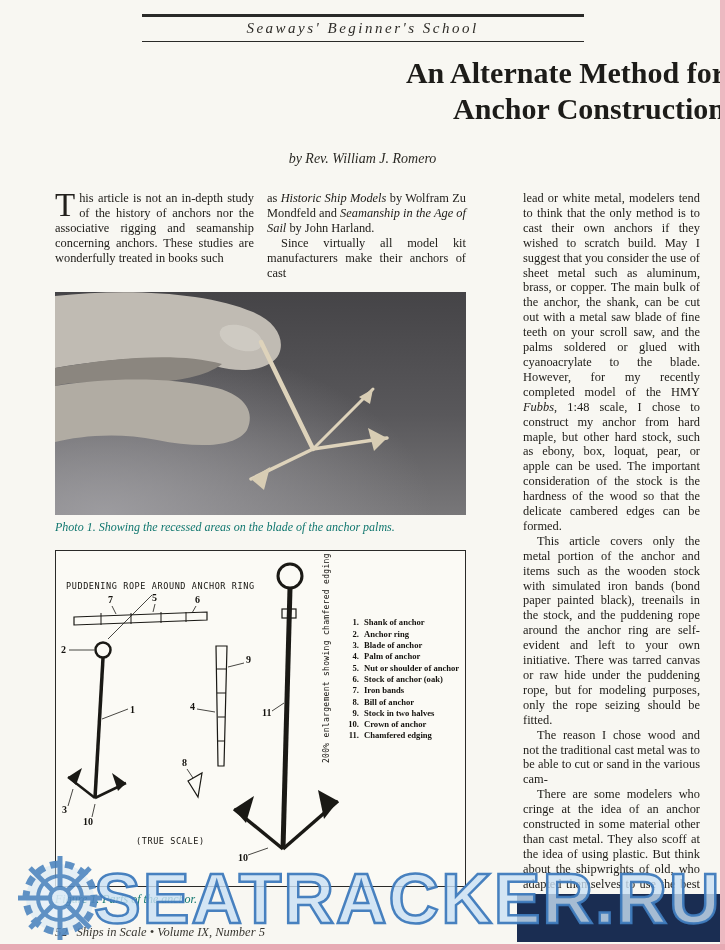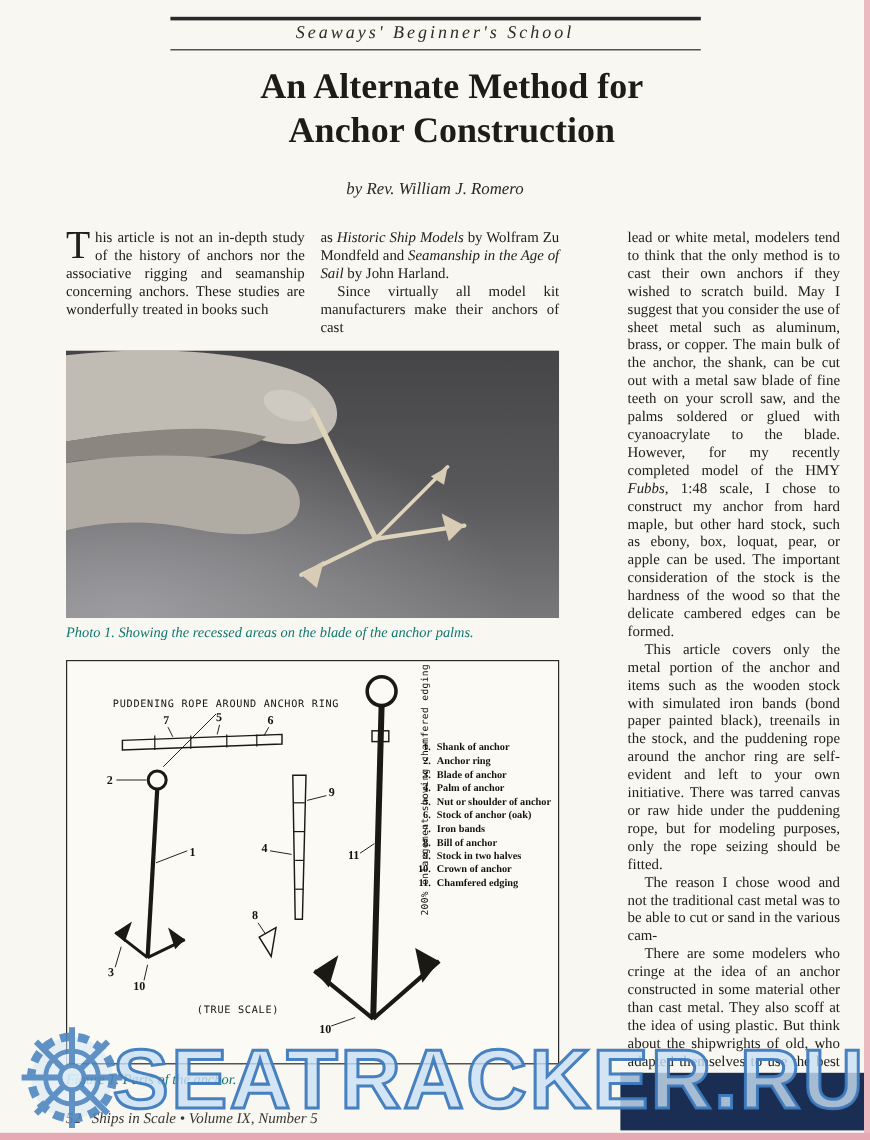--- a/index.html
+++ b/index.html
@@ -10,38 +10,38 @@
     font-family:"Liberation Serif", serif; color:#22201c;
   }
   .scan-edge-right { position:absolute; top:0; right:0; width:5px; height:100%; background:#ecb9c1; }
   .scan-edge-bottom { position:absolute; left:0; bottom:0; width:100%; height:6px; background:#e7aab4; }
 
   .header { width:442px; margin:14px auto 0; text-align:center; }
   .rule-top { border-top:3px solid #2a2a28; }
   .rule-bottom { border-top:1.5px solid #2a2a28; }
   .header-text { font-style:italic; font-size:15px; letter-spacing:2.5px; color:#2e2c28; padding:3px 0 4px; }
 
-  .title { text-align:center; font-size:30px; font-weight:bold; line-height:36px; margin-top:13px; color:#1d1c19;padding-left:28px; }
+  .title { text-align:right; font-size:30px; font-weight:bold; line-height:36px; margin-top:13px; color:#1d1c19;padding-left:28px; }
   .byline { text-align:center; font-style:italic; font-size:14px; margin-top:24px; color:#2a2924; }
 
   .content { display:flex; gap:29px; padding:24px 25px 0 55px; }
   .left-area { width:411px; flex:0 0 411px; }
   .right-col { flex:1;margin-left:28px; }
 
   .body-text { font-size:12.4px; line-height:14.9px; text-align:justify; }
   .indent { text-indent:14px; }
   .two-col { display:flex; gap:13px; }
   .two-col .col { width:199px; }
   .dropcap { float:left; font-size:33px; line-height:26px; padding:1px 4px 0 0; }
 
   .photo-frame { margin-top:12px; width:411px; height:223px; }
   .photo-frame svg { display:block; }
   .caption { font-style:italic; font-size:12px; margin-top:5px; color:#0f766e; }
 
-  .figure-frame { position:relative; margin-top:15px; width:411px; height:337px; border:1.5px solid #2a2a28; background:#fbfaf5;padding-left:28px; }
+  .figure-frame { position:relative; margin-top:15px; width:411px; height:337px; border:1.5px solid #2a2a28; background:#fbfaf5; }
   .figure-frame svg { display:block; }
   .fig-mono { font-family:"DejaVu Sans Mono", monospace; font-size:8.5px; letter-spacing:0.6px; fill:#14120e; }
   .fig-mono-sm { font-family:"DejaVu Sans Mono", monospace; font-size:8px; letter-spacing:0.3px; fill:#14120e; }
   .callout { font-family:"Liberation Serif", serif; font-size:10px; font-weight:bold; fill:#14120e; }
   .lead { stroke:#1a1915; stroke-width:0.8; }
   .ink { stroke:#1a1915; fill:none; }
 
   .parts-list { position:absolute; left:288px; top:66px; width:120px; font-size:8.6px; font-weight:bold; line-height:11.3px; color:#14120e; }
   .part-row { display:flex; white-space:nowrap; }
   .part-num { width:15px; flex:0 0 15px; text-align:right; }

